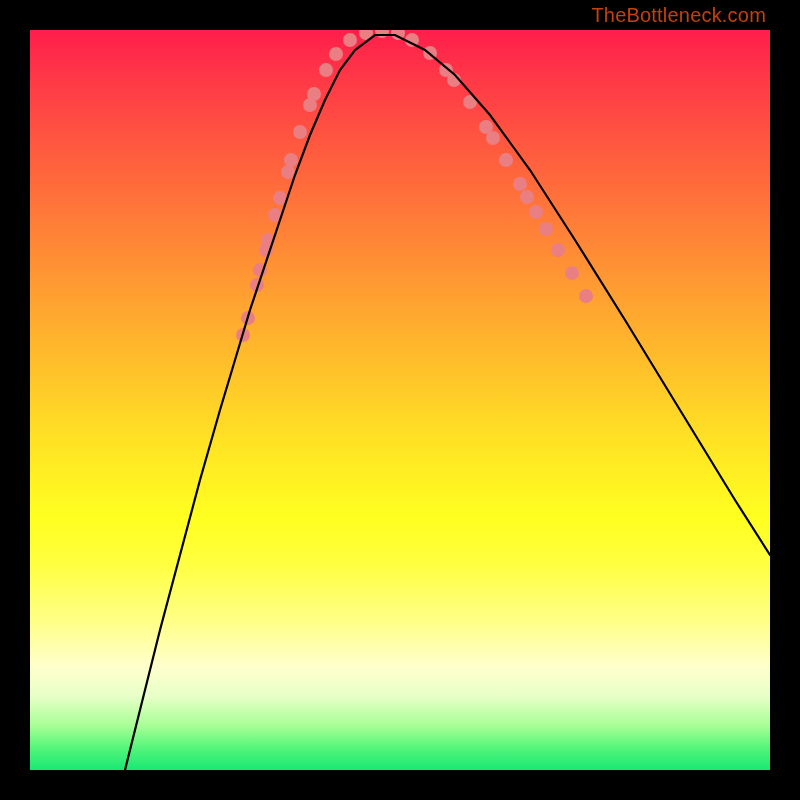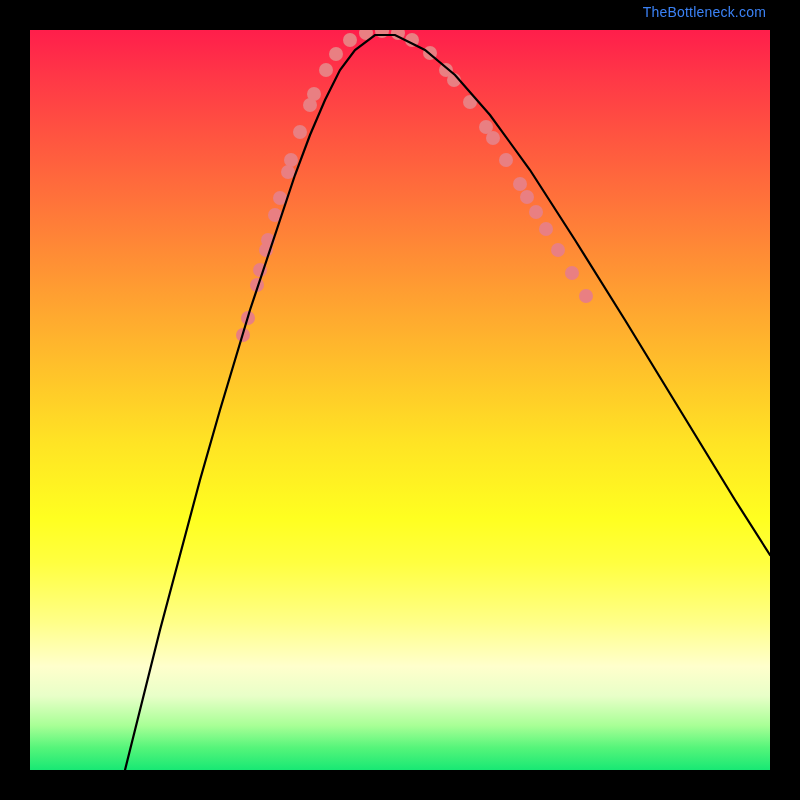--- a/index.html
+++ b/index.html
@@ -37,22 +37,22 @@
       #e8ffc8 90%,
       #a8ff96 94%,
       #55f57a 97%,
       #18e874 100%
     );
   }
   .watermark {
     position: absolute;
     top: 4px;
     right: 34px;
-    color: #3b82f6;
-    font-size: 14px;
+    color: #c2410c;
+    font-size: 20px;
     font-weight: 500;
     letter-spacing: 0.2px;
     user-select: none;
   }
   svg.curve {
     position: absolute;
     inset: 0;
   }
 </style>
 </head>

